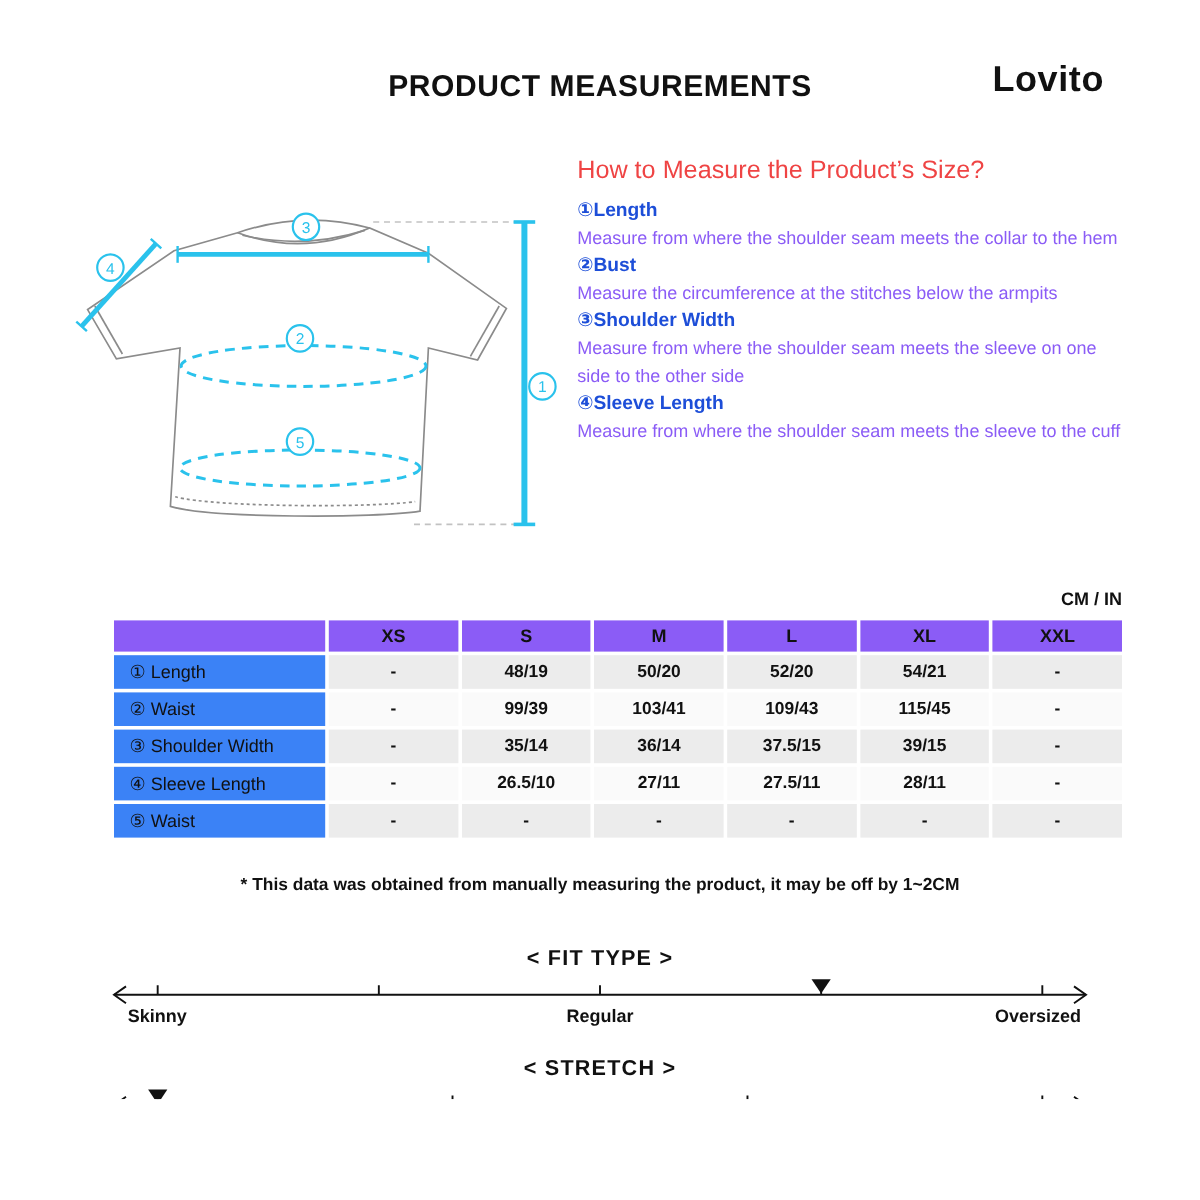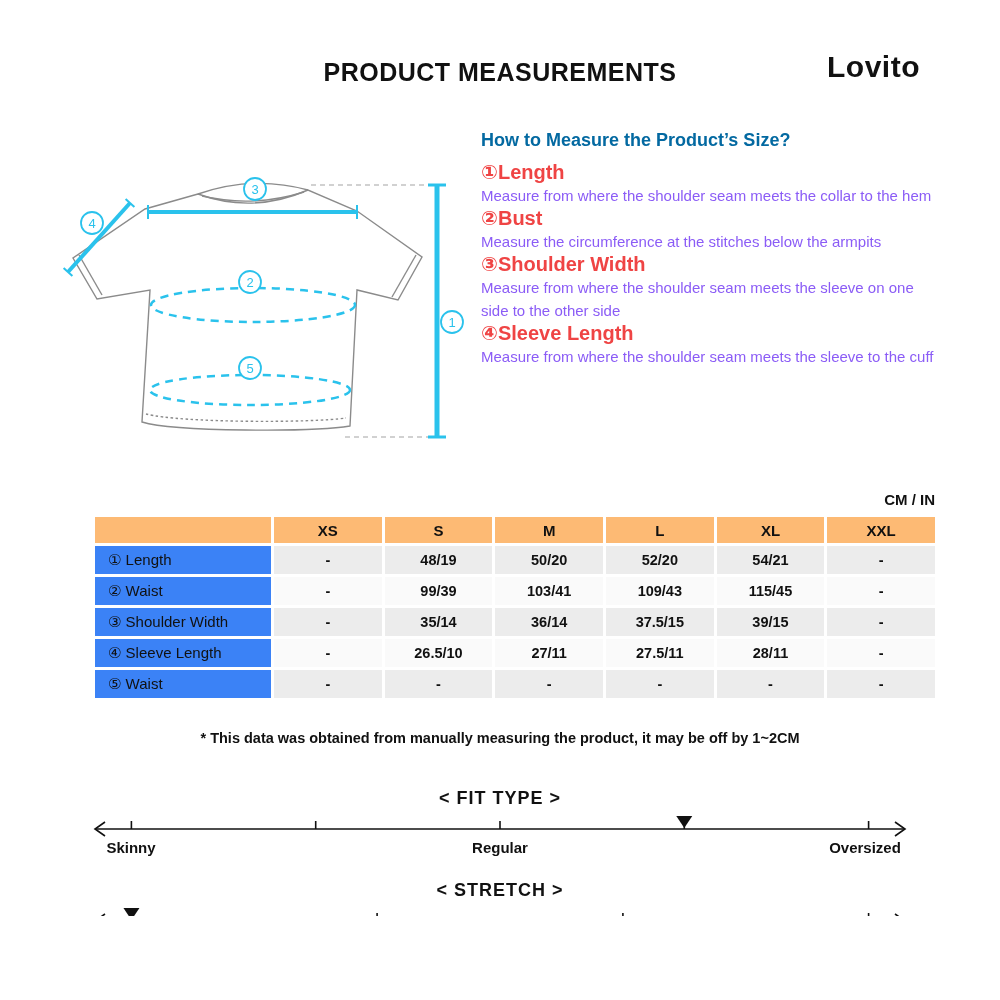--- a/index.html
+++ b/index.html
@@ -10,31 +10,31 @@
   
   .page-title { position:absolute; top:58px; left:0; width:1000px; text-align:center;
     font-size:25px; font-weight:bold; letter-spacing:0.5px; }
   .brand { position:absolute; top:50px; right:80px; font-size:30px; font-weight:bold; letter-spacing:0.5px; }
 
   
   .diagram { position:absolute; left:45px; top:160px; }
 
   
   .guide { position:absolute; left:481px; top:130px; width:458px; }
-  .guide h2 { font-size:18px; font-weight:bold; margin:0 0 10px 0; color:#0369a1; }
-  .g-label { font-size:20px; font-weight:bold; color:#ef4444; line-height:23px; }
+  .guide h2 { font-size:21px; font-weight:normal; margin:0 0 10px 0; color:#ef4444; }
+  .g-label { font-size:16px; font-weight:bold; color:#1d4ed8; line-height:23px; }
   .g-desc { font-size:15px; color:#8b5cf6; line-height:23px; }
 
   
   .unit-label { position:absolute; top:491px; right:65px; font-size:15px; font-weight:bold;margin-left:47px; }
   .size-table { position:absolute; left:95px; top:517px; width:840px;
     display:grid; grid-template-columns:176px repeat(6,1fr);
     grid-template-rows:26px repeat(5,28px); gap:3px; }
   .t-cell { display:flex; align-items:center; justify-content:center; font-size:14.5px; }
-  .th { background:#fdba74; font-weight:bold; font-size:15px; }
+  .th { background:#8b5cf6; font-weight:bold; font-size:15px; }
   .rowlabel { background:#3b82f6; justify-content:flex-start; padding-left:13px; font-size:15px; }
   .r-odd { background:#ececec; font-weight:bold; }
   .r-even { background:#fafafa; font-weight:bold; }
   .footnote { position:absolute; top:730px; left:0; width:1000px; text-align:center;
     font-size:14.5px; font-weight:bold; }
 
   
   .scale-title { position:absolute; left:0; width:1000px; text-align:center;
     font-size:18px; font-weight:bold; letter-spacing:1px; }
   .slider-svg { position:absolute; left:0; }

